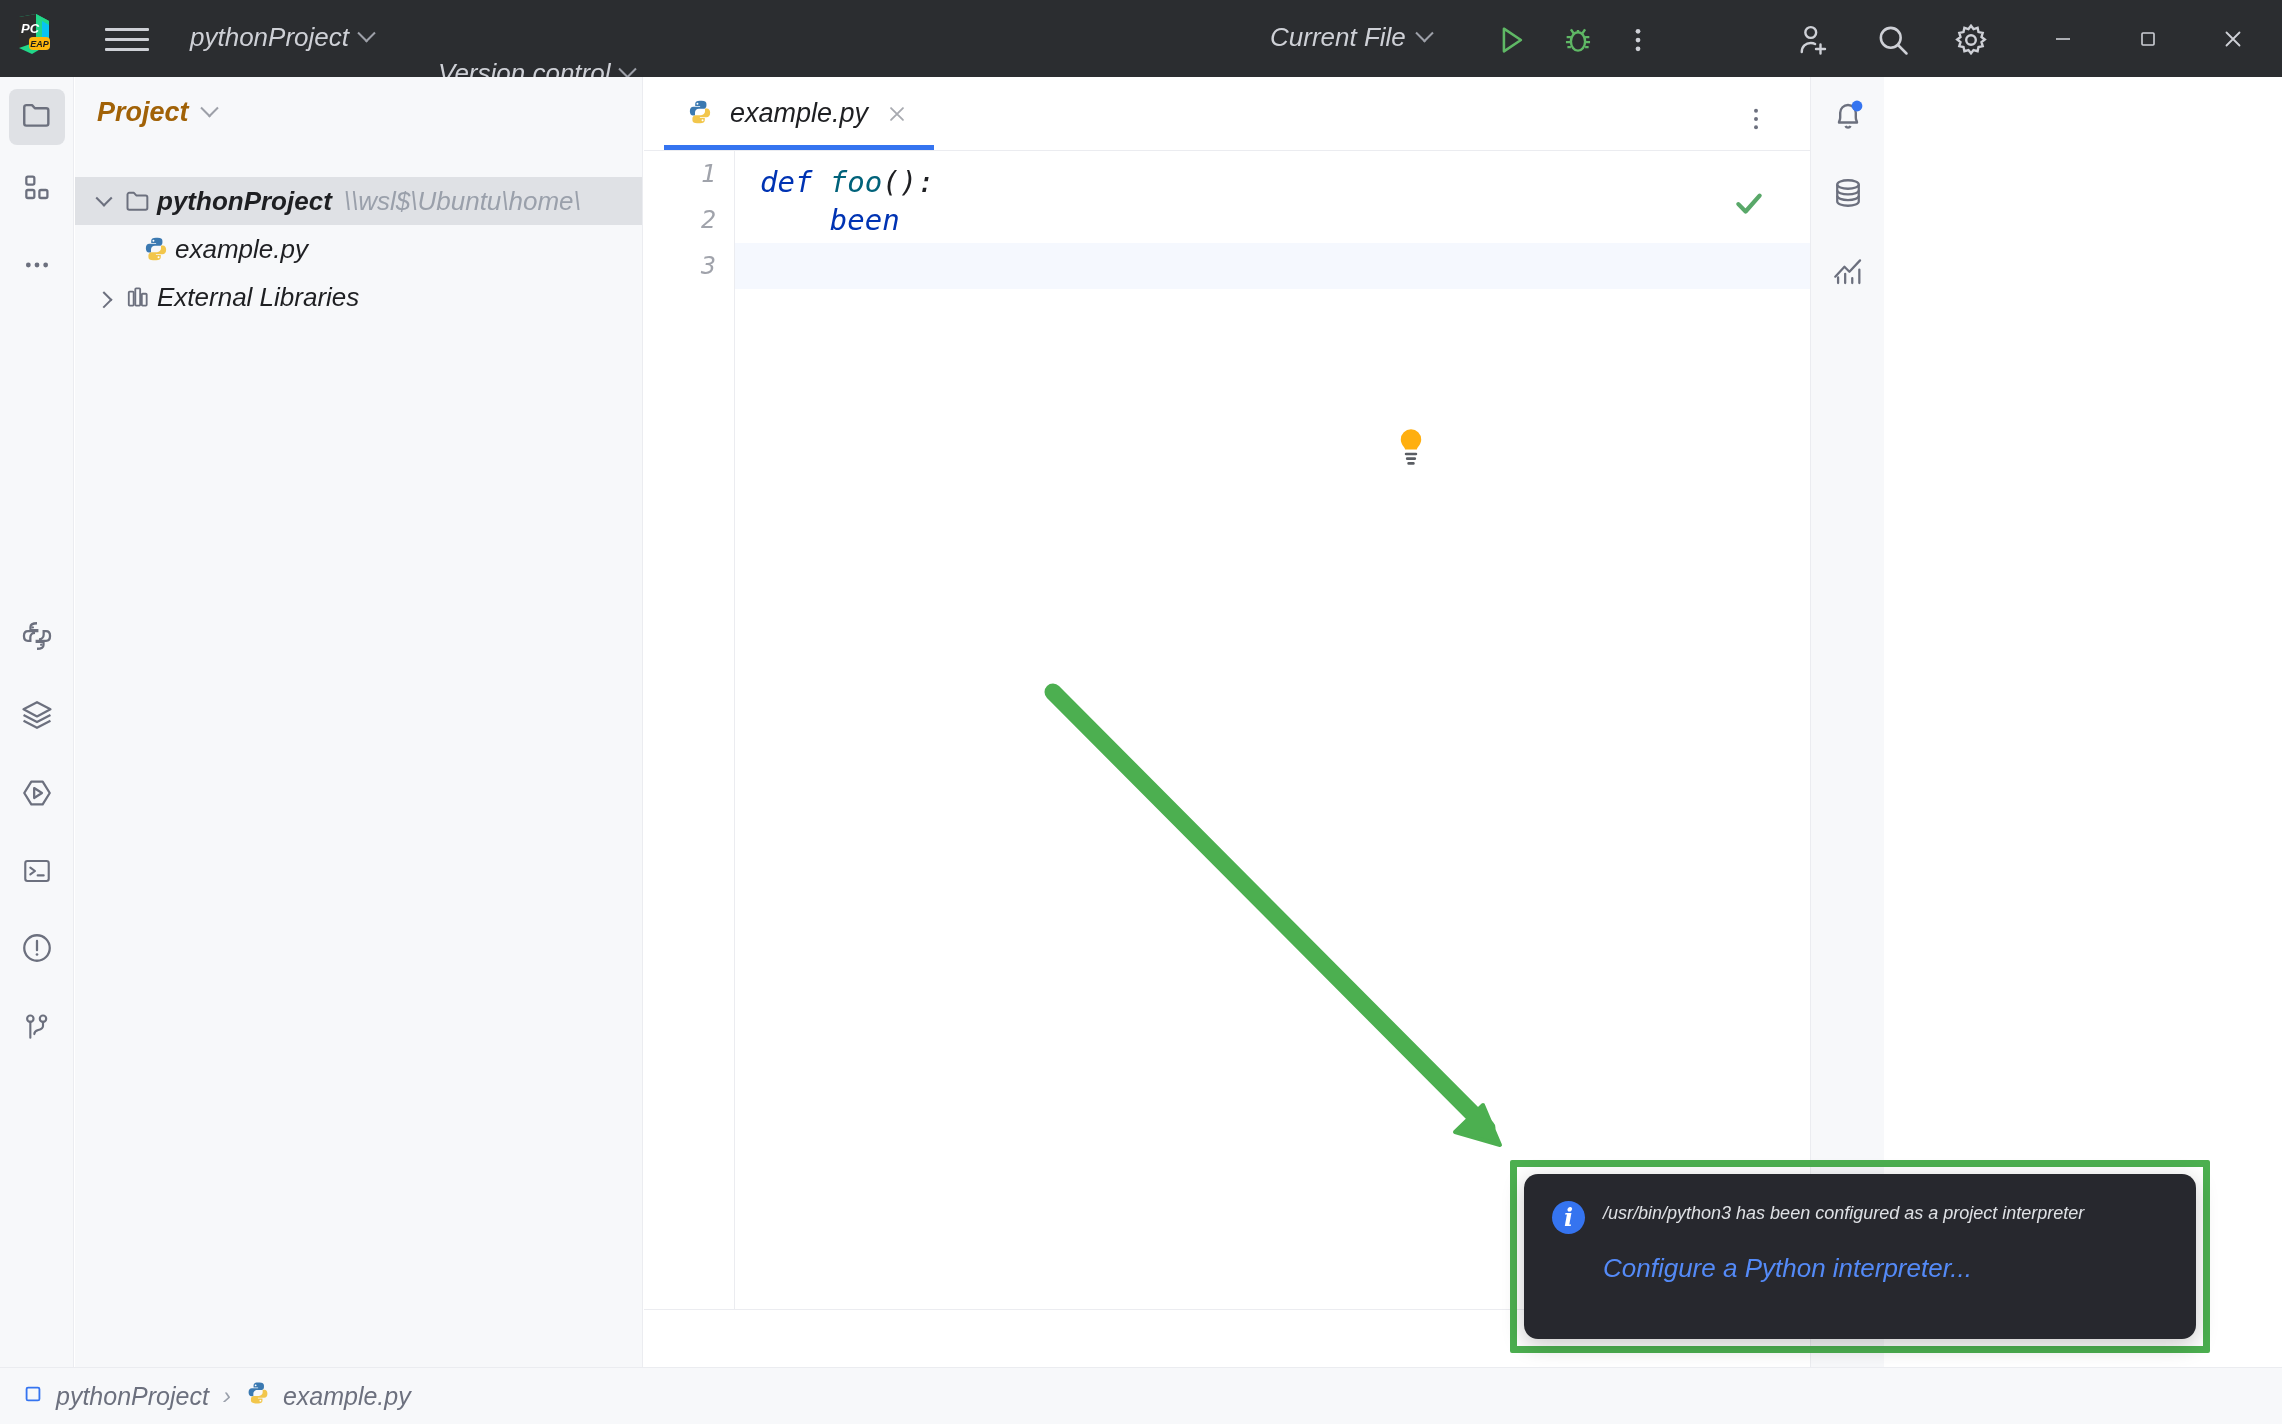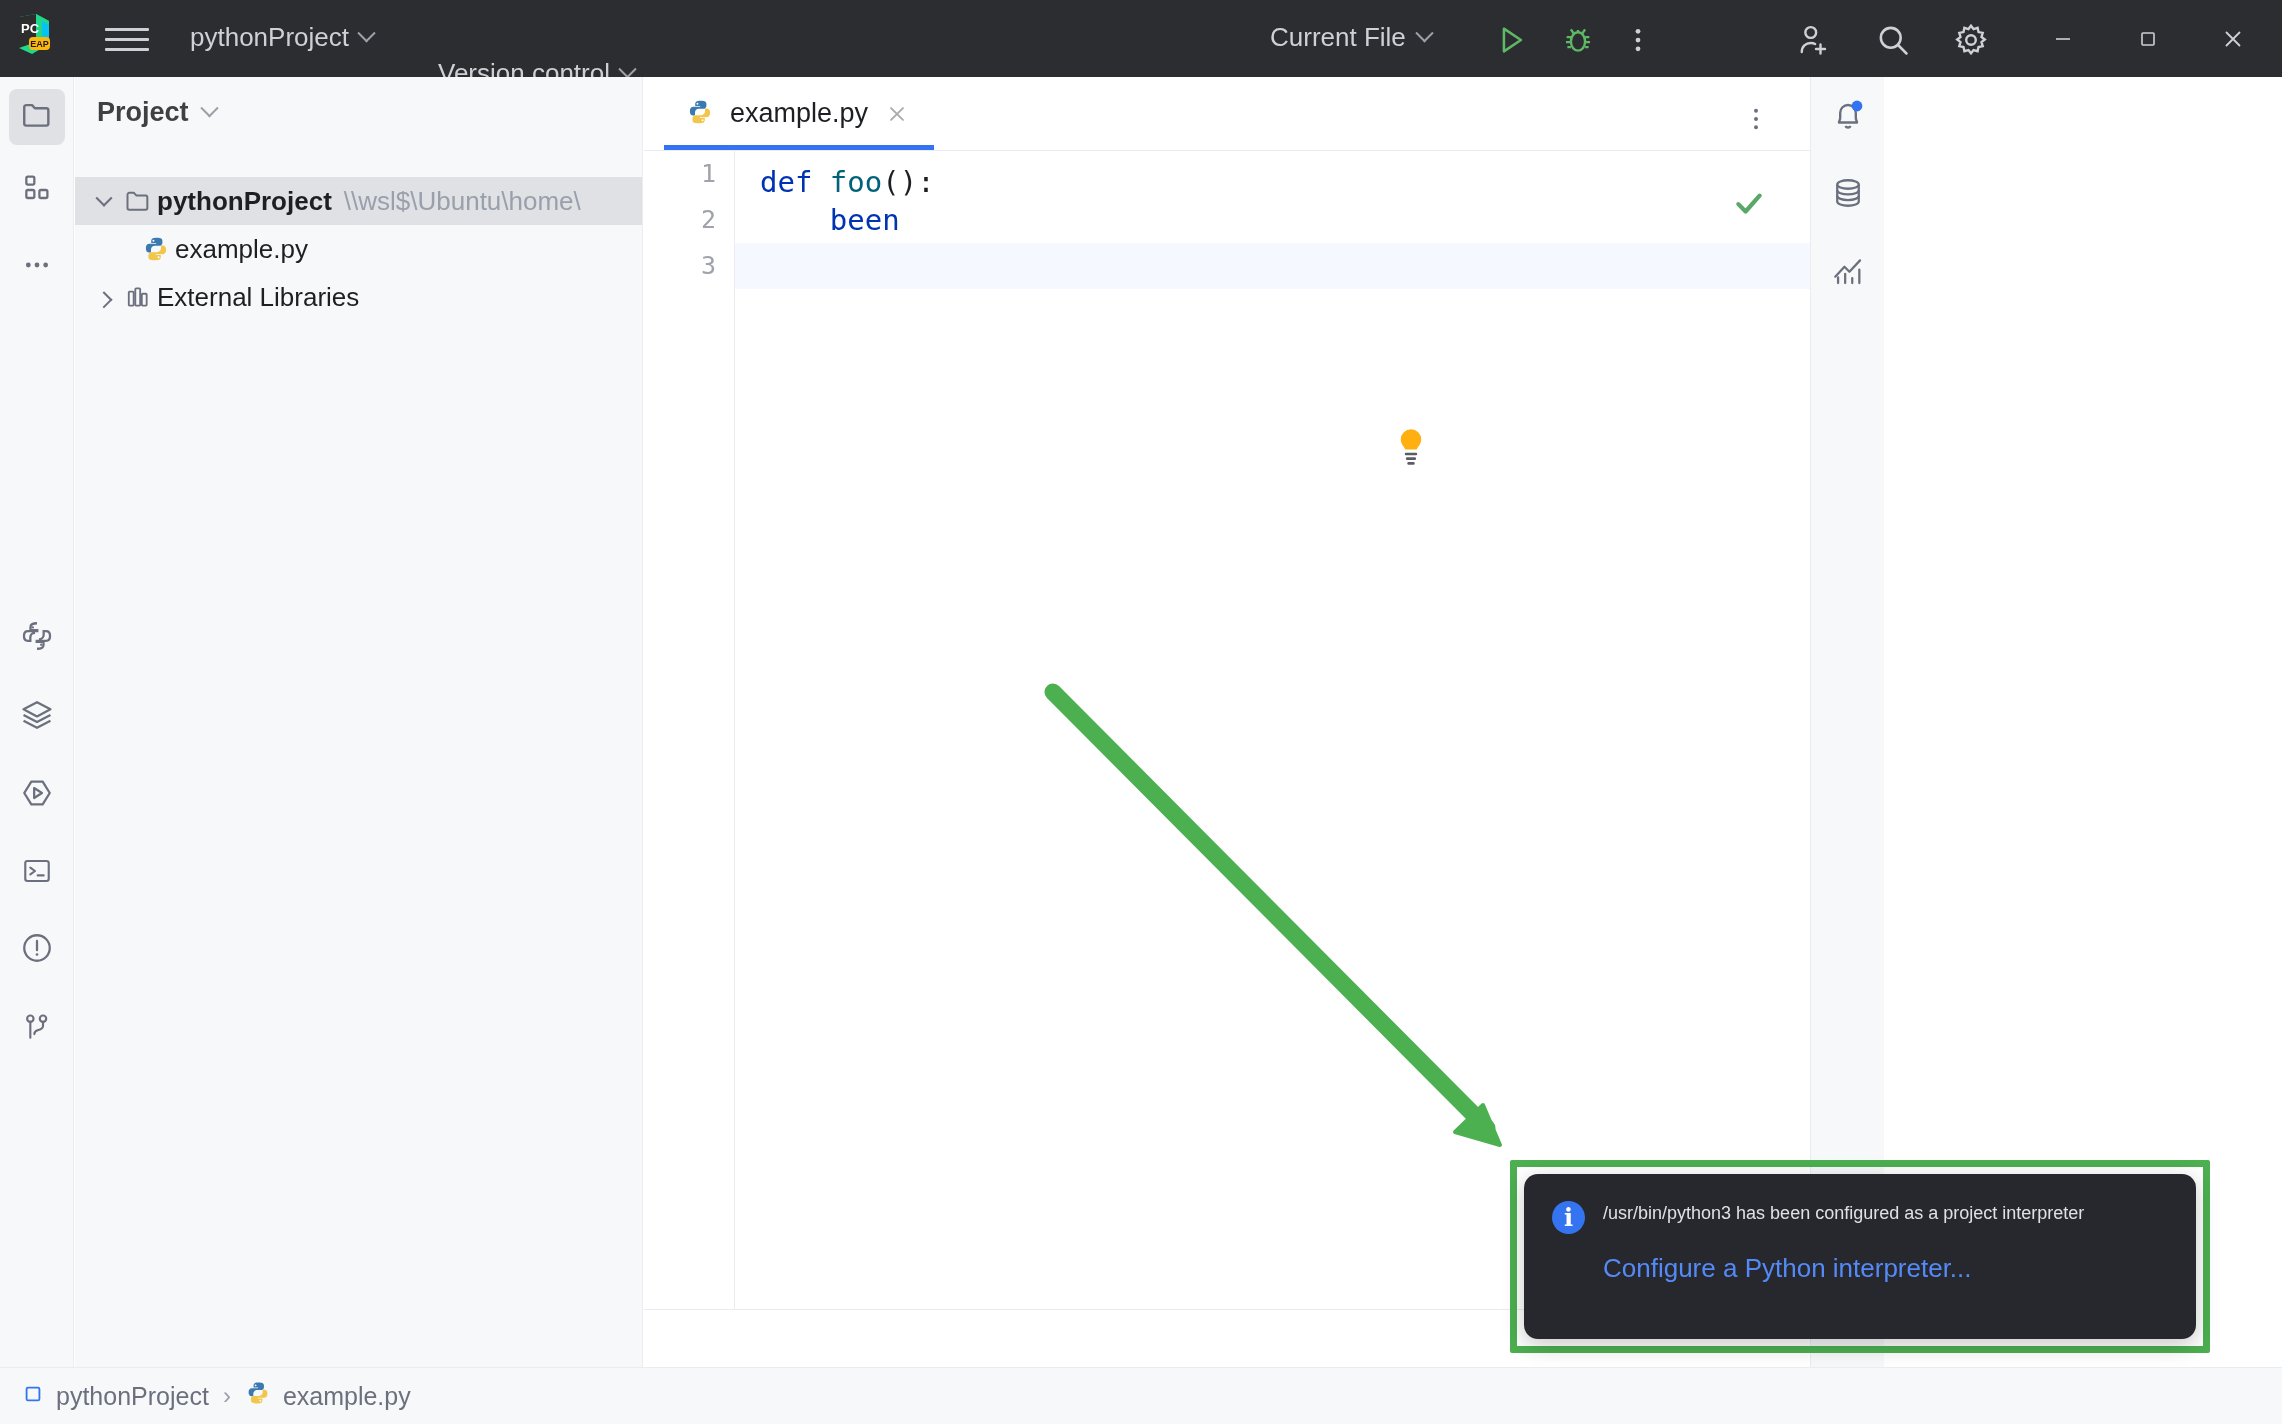--- a/index.html
+++ b/index.html
@@ -2,21 +2,21 @@
 <html><head>
 <meta charset="utf-8">
 <style>
   * { box-sizing: border-box; margin: 0; padding: 0; }
   html, body {
     width: 2282px; height: 1424px;
     font-family: "Liberation Sans", sans-serif;
     background: #ffffff;
     overflow: hidden;
   }
-  .app { position: relative; width: 1884px; height: 1424px; }
+  .app { position: relative; width: 1884px; height: 1424px; font-style: italic; }
 
   
   .titlebar {
     position: absolute; left: 0; top: 0; width: 2282px; height: 77px;
     background: #2b2d30;
     display: flex; align-items: center;
   }
   .logo {
     position: absolute; left: 12px; top: 12px; width: 44px; height: 44px;
     border-radius: 6px; overflow: hidden;
@@ -80,21 +80,21 @@
 
   
   .project-panel {
     position: absolute; left: 75px; top: 77px; width: 568px; height: 1290px;
     background: #f7f8fa; border-right: 1px solid #ebecf0; overflow: hidden;
   }
   .panel-head {
     position: absolute; left: 22px; top: 20px;
     display: flex; align-items: center; gap: 14px; cursor: pointer;
   }
-  .panel-head .t { font-size: 27px; font-weight: 700; color: #404040; }
+  .panel-head .t { font-size: 27px; font-weight: 700; color: #a16207; }
   .tree { position: absolute; left: 0; top: 100px; width: 100%; }
   .tree-row {
     position: relative; height: 48px; display: flex; align-items: center;
     white-space: nowrap; cursor: pointer;
   }
   .tree-row.sel { background: #dfe1e5; }
   .tree-arrow { width: 30px; display: flex; justify-content: center; flex: none; }
   .tw-chev { width: 12px; height: 12px; border-right: 2.5px solid #6c707e;
              border-bottom: 2.5px solid #6c707e; }
   .tw-chev.down { transform: rotate(45deg) translate(-2px,-2px); }

